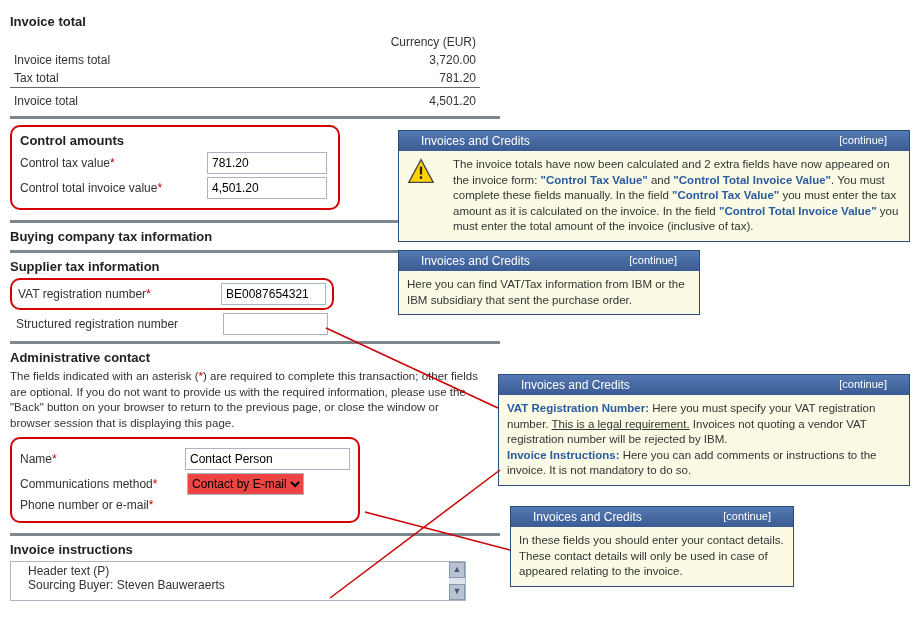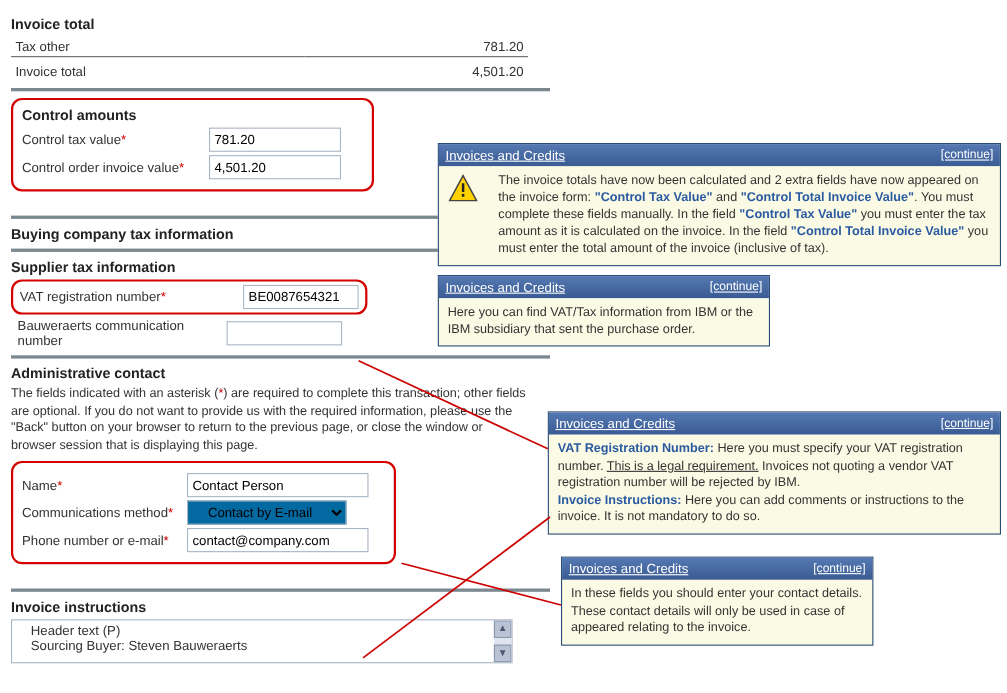--- a/index.html
+++ b/index.html
@@ -30,58 +30,57 @@
   .totals-table td { padding: 2px 4px; }
   .totals-table .cur-head { text-align: right; }
   .totals-table .num { text-align: right; }
   .tot-sep td { border-top: 1px solid #666; }
   .thick-rule { border-top: 3px solid #7c8890; margin: 6px 0; width: 490px; }
   .red-box {
     border: 2px solid #d40000;
     border-radius: 10px;
     padding: 6px 8px;
     width: 310px;
-    margin-bottom: 22px;
-  }
-  .form-row { display: flex; align-items: center; margin: 3px 0; }
+    margin-bottom: 10px;
+  }
+  .form-row { display: flex; align-items: center; margin: 3px 0; gap: 17px; }
   .form-row label { width: 170px; }
   .form-row .field-label-long { width: 190px; }
   .req { color: #c00; }
   input[type=text] {
     border: 1px solid #a9b5c4;
     background: #fff;
     padding: 2px 4px;
     font-size: 12px;
     height: 16px;
   }
   .sel-wrap { display:flex; }
   select {
     border: 1px solid #a9b5c4;
-    background: #0369a1;
-    padding: 0 14px;
+    background: #ef4444;
+    padding: 0 0;
     font-size: 12px;
     height: 22px;
   }
   .help-text { width: 470px; font-size: 11.5px; margin: 2px 0 6px 0; line-height: 1.35; }
   
   .callout {
     border: 1px solid #2a4c7a;
     background: #fbfbe5;
     font-size: 11.5px;
     margin-bottom: 6px;
   }
   .callout .hdr {
     background: linear-gradient(#5579b3, #3a5b93);
     color: #fff;
     font-size: 12px;
-    padding: 3px 6px;
+    padding: 3px 22px;
     display: flex;
     justify-content: space-between;
-    align-items: center;
-    text-decoration: underline;
+    align-items: flex-start;
   }
   .callout .hdr .cont { font-size: 11px; }
   .callout .body { padding: 6px 8px; line-height: 1.35; }
   .blue-link { color: #2a5aa0; font-weight: bold; }
   .und { text-decoration: underline; }
   .warn-icon {
     width: 28px; height: 28px; display:inline-block;
   }
   .top-callout .body { display:flex; gap:18px; }
   .abs { position: absolute; }
@@ -122,61 +121,69 @@
 </head>
 <body>
 
 <div style="position:relative; width:900px; height:615px;">
 
   <div class="left-col">
 
     <div class="section-title">Invoice total</div>
     <table class="totals-table">
       <tbody>
+          <tr>
+            <td></td>
+            <td class="cur-head">Currency (EUR)</td>
+          </tr>
       <tr>
-            <td>Tax other</td>
+            <td>Invoice items total</td>
+            <td class="num">3,720.00</td>
+          </tr>
+      <tr>
+            <td>Tax total</td>
             <td class="num">781.20</td>
           </tr>
       <tr class="tot-sep">
             <td style="padding-top:6px">Invoice total</td>
             <td class="num" style="padding-top:6px">4,501.20</td>
           </tr>
     </tbody>
       </table>
 
     <div class="thick-rule"></div>
 
     <div class="red-box">
       <div class="section-title" style="margin-top:0">Control amounts</div>
       <div class="form-row">
         <label><span>Control tax value</span><span class="req">*</span></label>
         <input type="text" style="width: 110px;" value="781.20">
       </div>
       <div class="form-row">
-        <label><span>Control order invoice value</span><span class="req">*</span></label>
+        <label><span>Control total invoice value</span><span class="req">*</span></label>
         <input type="text" style="width: 110px;" value="4,501.20">
       </div>
     </div>
 
     <div class="thick-rule"></div>
 
     <div class="section-title">Buying company tax information</div>
 
     <div class="thick-rule"></div>
 
     <div class="section-title">Supplier tax information</div>
 
     <div class="supplier-row">
       <span class="small-red-box" style="display:flex;align-items:center;gap:6px;">
         <label style="width:185px"><span>VAT registration number</span><span class="req">*</span></label>
         <input type="text" style="width: 95px; margin-left: 12px;" value="BE0087654321">
       </span>
     </div>
     <div class="form-row" style="margin-left:6px;">
-      <label class="field-label-long">Bauweraerts communication number</label>
+      <label class="field-label-long">Structured registration number</label>
       <input type="text" style="width: 95px;" value="">
     </div>
 
     <div class="thick-rule"></div>
 
     <div class="section-title">Administrative contact</div>
     <div class="help-text">
       The fields indicated with an asterisk (<span class="req">*</span>) are required to complete this transaction; other fields are optional. If you do not want to provide us with the required information, please use the "Back" button on your browser to return to the previous page, or close the window or browser session that is displaying this page.
     </div>
 
@@ -188,21 +195,20 @@
       <div class="form-row">
         <label style="width:150px"><span>Communications method</span><span class="req">*</span></label>
         <div class="sel-wrap">
           <select>
             <option>Contact by E-mail</option>
           </select>
         </div>
       </div>
       <div class="form-row">
         <label style="width:150px"><span>Phone number or e-mail</span><span class="req">*</span></label>
-        <input type="text" style="width: 155px;" value="contact@company.com">
       </div>
     </div>
 
     <div class="thick-rule"></div>
 
     <div class="section-title">Invoice instructions</div>
     <div class="instr-box">
       <div>Header text (P)</div>
       <div>Sourcing Buyer: Steven Bauweraerts</div>
       <div class="instr-scroll">

